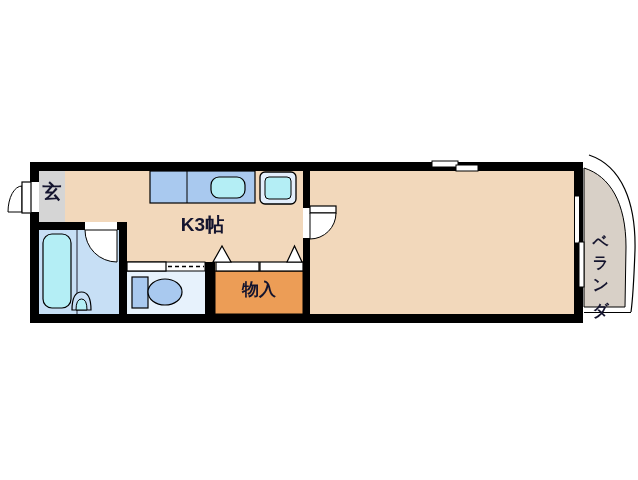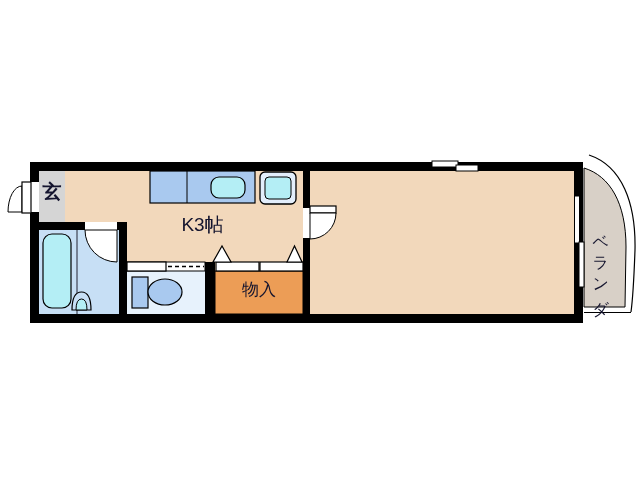--- a/index.html
+++ b/index.html
@@ -10,20 +10,21 @@
     overflow:hidden;
     font-family:"Liberation Sans","DejaVu Sans",sans-serif;
   }
   #plan-svg { position:absolute; left:0; top:0; }
   .lbl {
     position:absolute;
     color:#14142e;
     line-height:1.1;
     white-space:nowrap;
     text-align:center;
+    font-weight:bold;
   }
   .lbl-entrance  { left:39px;  top:182px; width:26px;  font-size:19px; font-weight:600; }
   .lbl-kitchen   { left:145px; top:215px; width:115px; font-size:19px; }
   .lbl-western   { left:385px; top:218px; width:145px; font-size:19px; }
   .lbl-storage   { left:215px; top:281px; width:88px;  font-size:17px; }
   .lbl-veranda   {
     left:592px; top:219px; height:96px;
     writing-mode:vertical-rl; text-orientation:upright;
     font-size:16px; letter-spacing:4px;
   }

